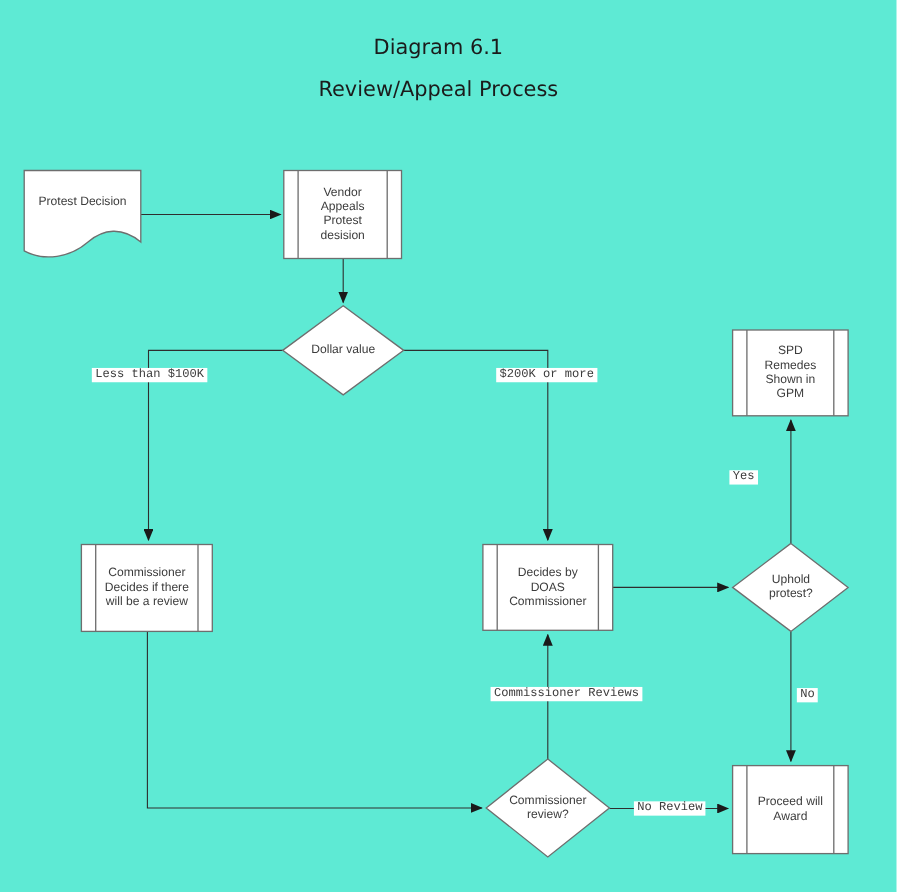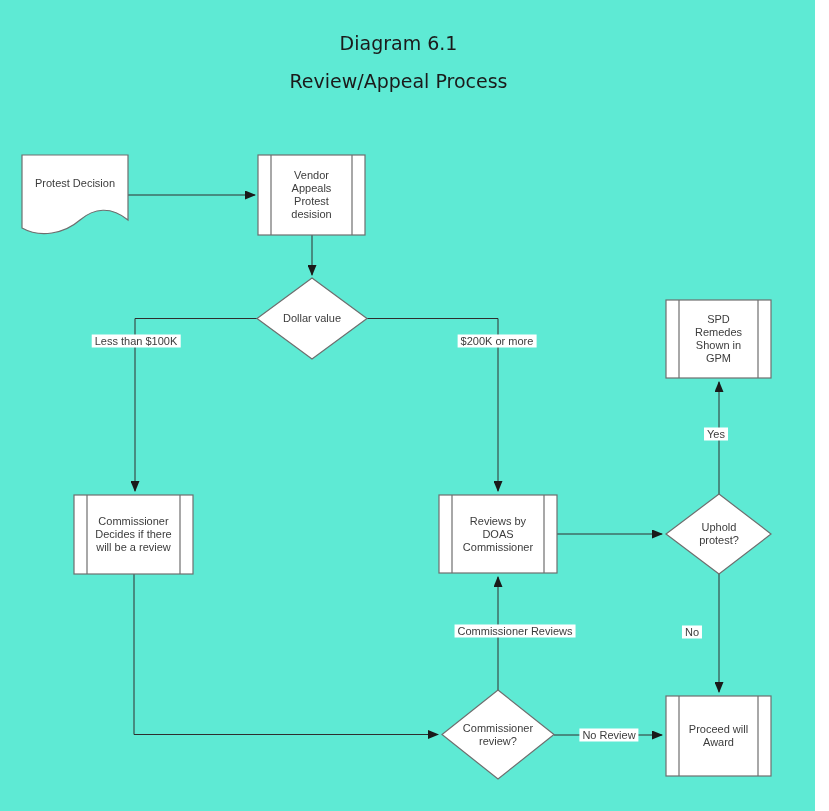--- a/index.html
+++ b/index.html
@@ -29,20 +29,21 @@
   }
   .edge-label{
     position:absolute;
     transform:translate(-50%,-50%);
     background:#ffffff;
     padding:0 3px;
     font-size:11px;line-height:13px;
     color:#3c3c3c;
     white-space:nowrap;
     pointer-events:none;
+    font-family:Liberation Mono, monospace;
   }
 </style>
 </head>
 <body>
 
 <div class="canvas">
 
   <div class="title-block">
     <div class="title-line">Diagram 6.1</div>
     <div class="title-line">Review/Appeal Process</div>
@@ -116,21 +117,21 @@
 Appeals
 Protest
 desision</div>
 
   <div class="node-label" style="left:252px;top:305px;width:120px;height:26px;">Dollar value</div>
 
   <div class="node-label" style="left:74px;top:495px;width:119px;height:79px;">Commissioner
 Decides if there
 will be a review</div>
 
-  <div class="node-label" style="left:439px;top:495px;width:118px;height:78px;">Reviews by
+  <div class="node-label" style="left:439px;top:495px;width:118px;height:78px;">Decides by
 DOAS
 Commissioner</div>
 
   <div class="node-label" style="left:669px;top:505px;width:100px;height:58px;">Uphold
 protest?</div>
 
   <div class="node-label" style="left:666px;top:300px;width:105px;height:78px;">SPD
 Remedes
 Shown in
 GPM</div>
@@ -138,21 +139,21 @@
   <div class="node-label" style="left:443px;top:706px;width:110px;height:58px;">Commissioner
 review?</div>
 
   <div class="node-label" style="left:666px;top:696px;width:105px;height:80px;">Proceed will
 Award</div>
 
   <div class="edge-label" style="left:136px;top:341px;">Less than $100K</div>
 
   <div class="edge-label" style="left:497px;top:341px;">$200K or more</div>
 
-  <div class="edge-label" style="left:716px;top:434px;">Yes</div>
+  <div class="edge-label" style="left:676px;top:434px;">Yes</div>
 
-  <div class="edge-label" style="left:692px;top:632px;">No</div>
+  <div class="edge-label" style="left:734px;top:632px;">No</div>
 
   <div class="edge-label" style="left:498px;top:631px;margin-left:17px;">Commissioner Reviews</div>
 
   <div class="edge-label" style="left:609px;top:735px;">No Review</div>
 
 </div>
 
 </body></html>

